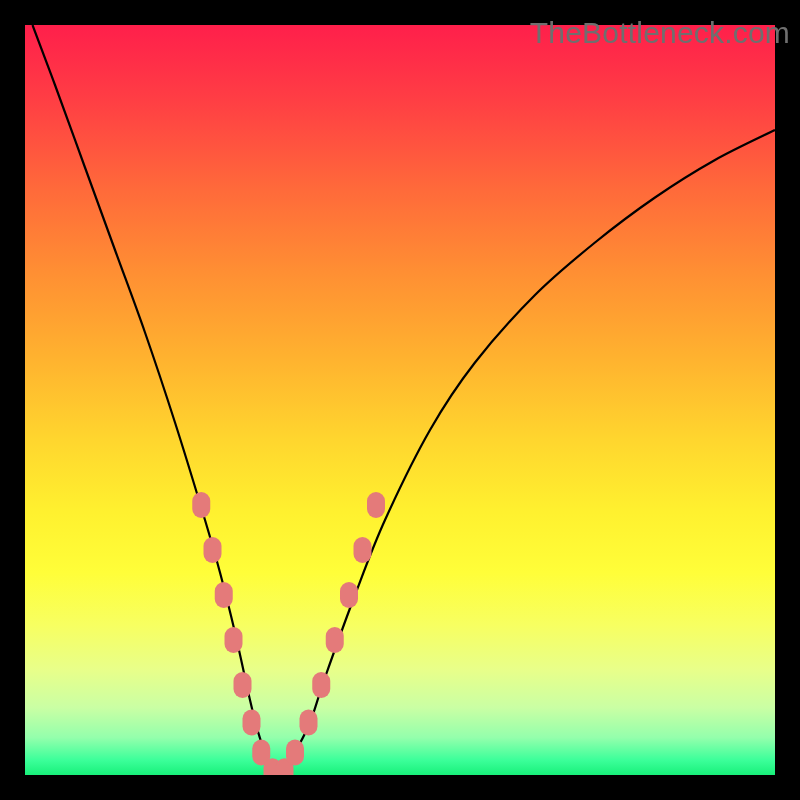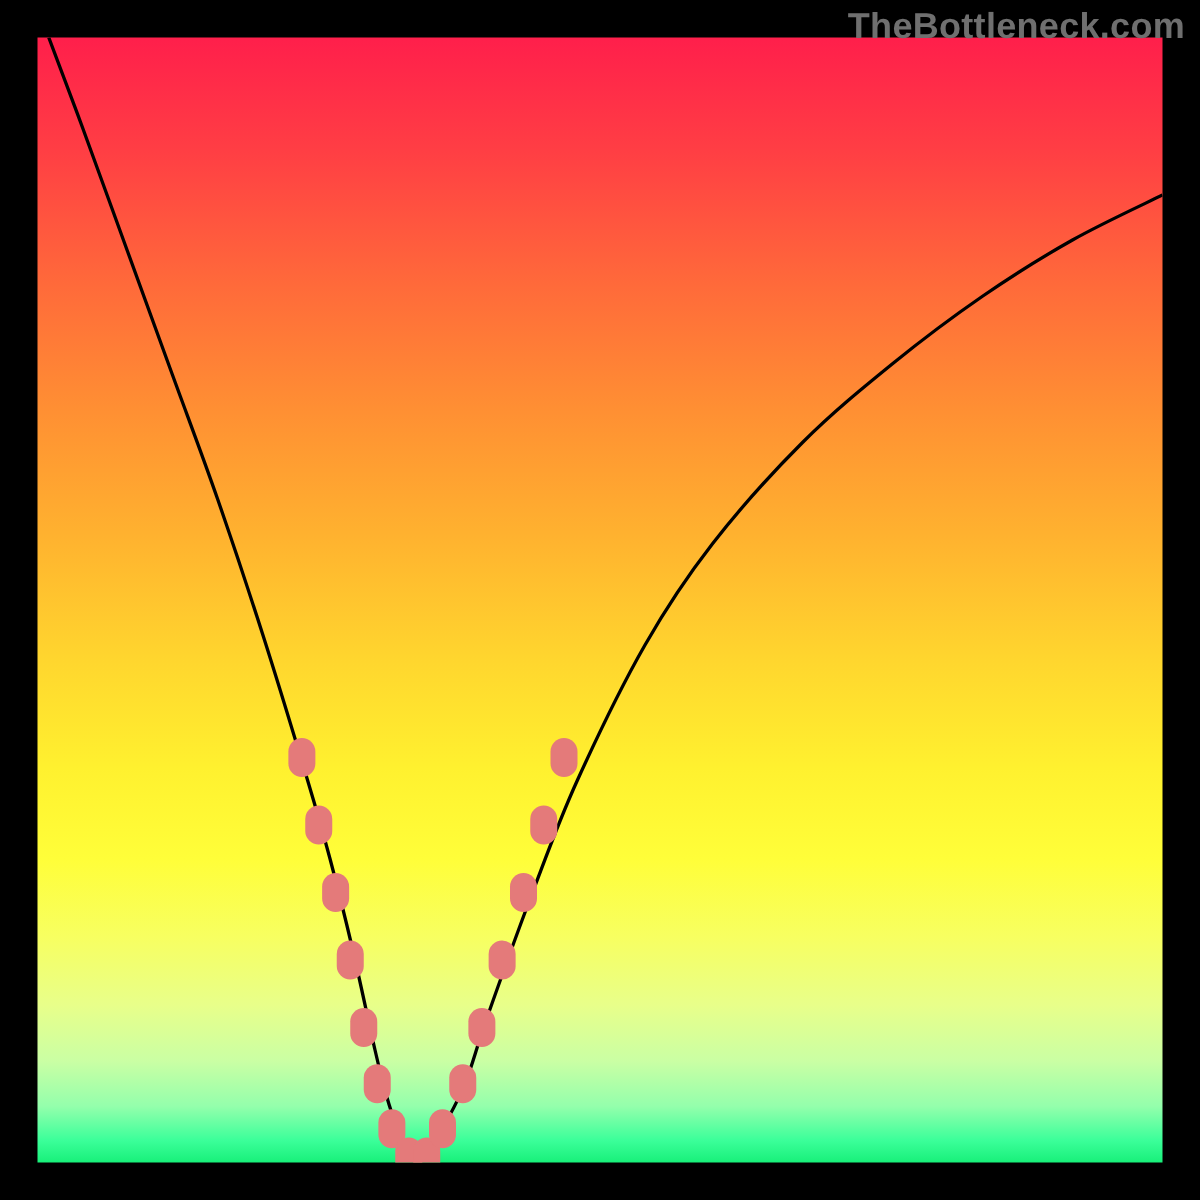--- a/index.html
+++ b/index.html
@@ -37,25 +37,25 @@
       #f7ff61 80%,
       #e8ff8a 86%,
       #caffa4 91%,
       #94ffac 95%,
       #3cff9a 98%,
       #18f07a 100%
     );
   }
   .watermark {
     position: absolute;
-    top: 4px;
+    top: 16px;
     right: 10px;
     color: #6f6f6f;
-    font-size: 24px;
-    font-weight: 700;
+    font-size: 30px;
+    font-weight: 400;
     letter-spacing: 0.2px;
     z-index: 20;
   }
   svg.plot-svg {
     position: absolute;
     left: 25px;
     top: 25px;
     width: 750px;
     height: 750px;
     z-index: 10;

